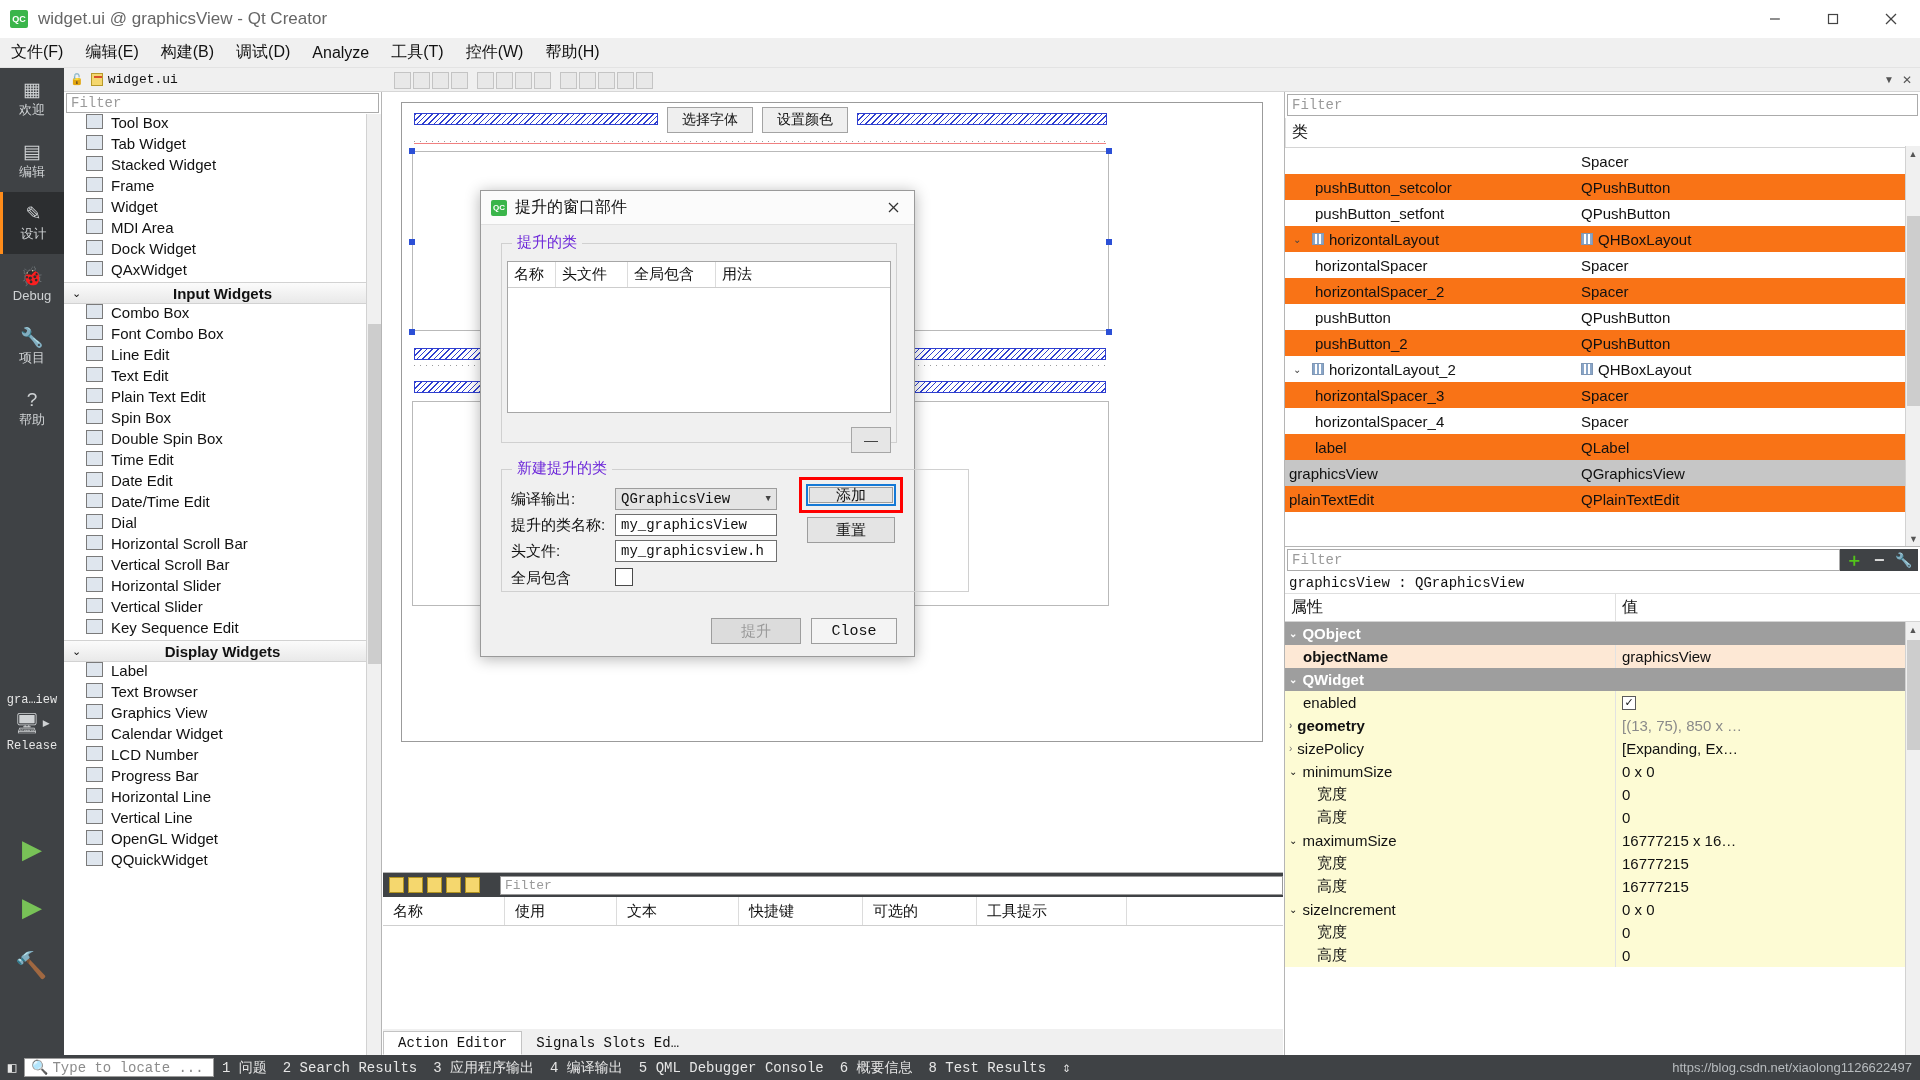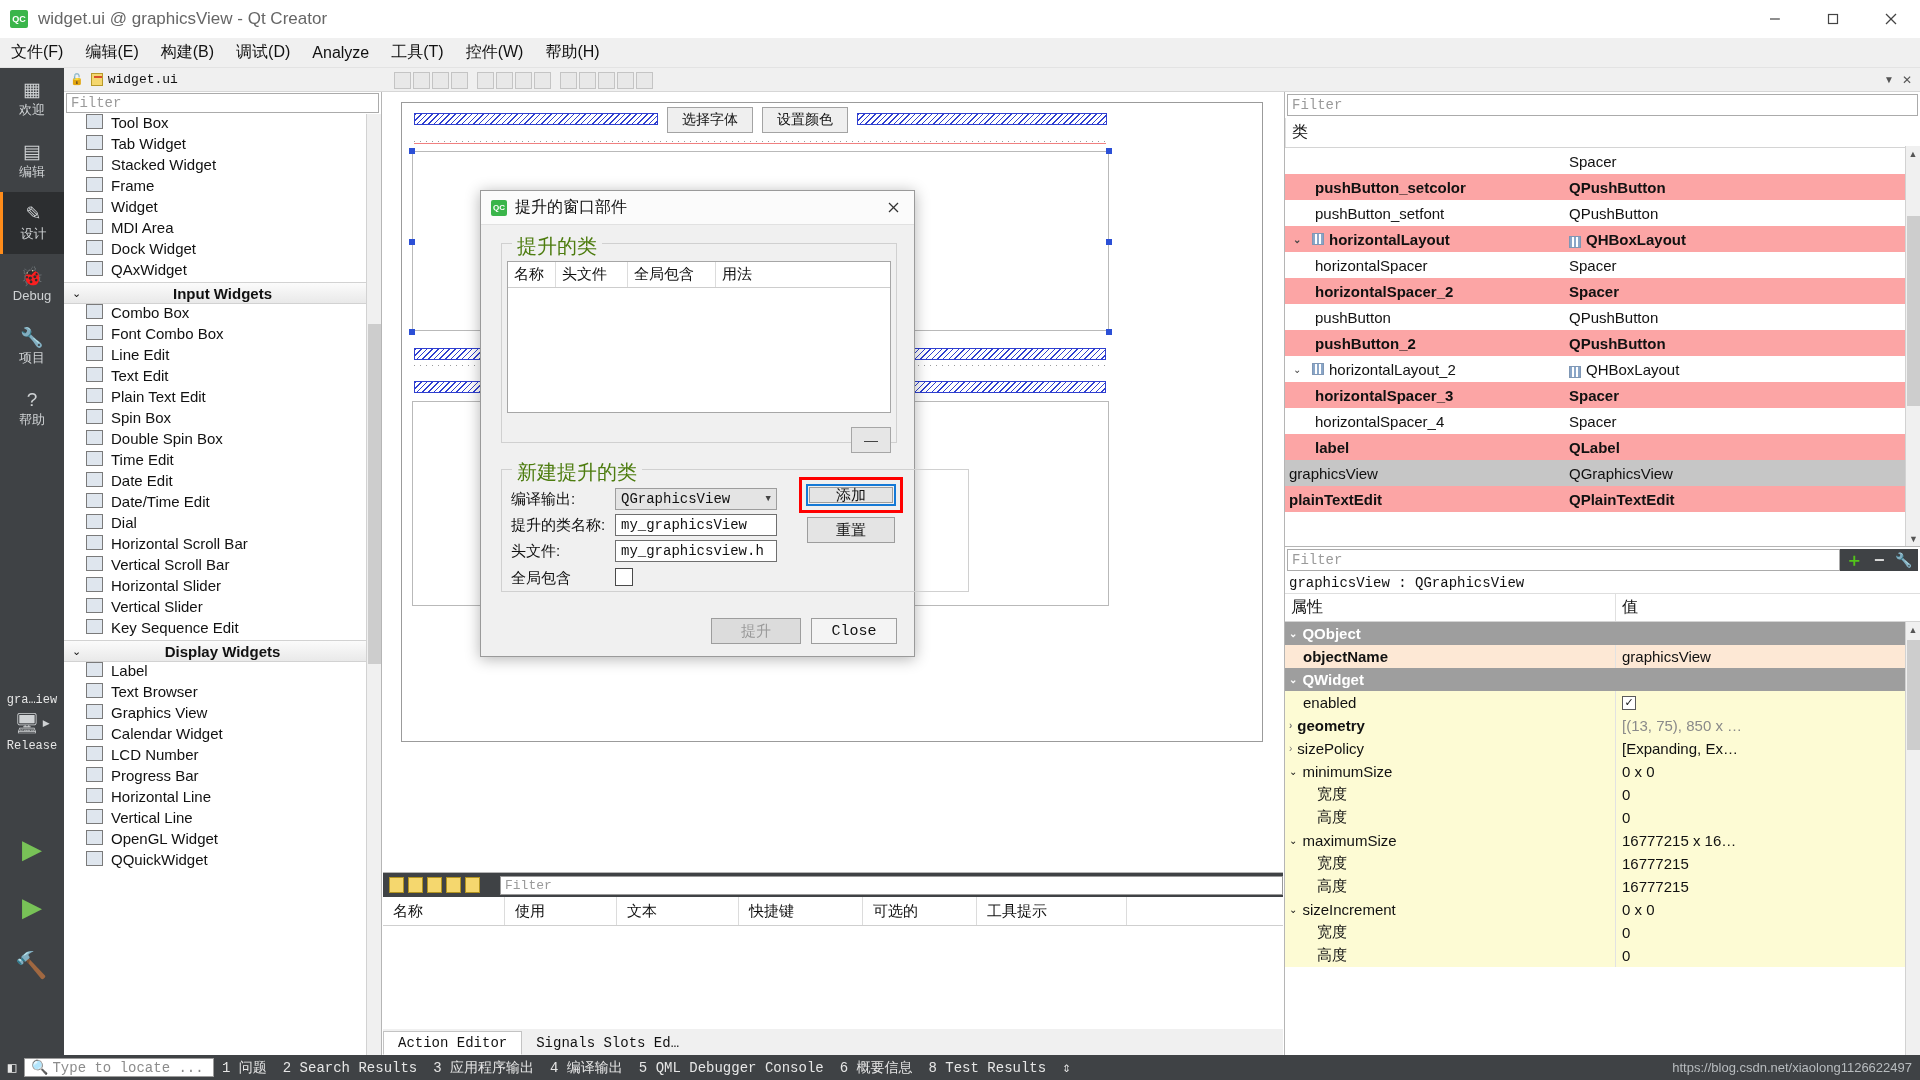--- a/index.html
+++ b/index.html
@@ -175,24 +175,24 @@
     background:#fff; border-left:1px solid #b5b5b5;
   }
   .panel-filter {
     height: 22px; border:1px solid #ababab; margin: 2px; background:#fff;
     font-family:"Liberation Mono", monospace; font-size:14px; color:#9a9a9a;
     display:flex; align-items:center; padding-left:4px;
   }
   .tree-head { height: 30px; display:flex; border-bottom:1px solid #d4d4d4; }
   .tree-th { font-size:16px; color:#111; display:flex; align-items:center; padding-left: 6px; }
   .tree-row { height: 26px; display:flex; align-items:center; font-size:15px; color:#111; }
-  .tree-row.alt { background:#fca5a5;font-weight:bold; }
+  .tree-row.alt { background:#f97316; }
   .tree-row.sel { background:#c6c6c6; }
   .tr-name { display:flex; align-items:center; }
-  .tr-class { position:absolute; left: 284px; display:flex; align-items:flex-end; gap:5px; }
+  .tr-class { position:absolute; left: 296px; display:flex; align-items:center; gap:5px; }
   .lay-ic { width:12px; height:12px;
     background: repeating-linear-gradient(to right,#8aa6c8 0 2px,#ffffff 2px 4px);
     border:1px solid #7f97b5; }
   .vscroll { position:absolute; right:0; top:24px; width:15px; bottom:0;
              background:#f0f0f0; border-left:1px solid #d2d2d2; }
   .vs-arrow { height: 15px; display:flex; align-items:center; justify-content:center;
               font-size:9px; color:#555; }
   .vs-thumb { position:absolute; left:1px; width:13px; background:#cdcdcd; }
 
   .proppanel {
@@ -247,21 +247,21 @@
   .dlg-title { height: 34px; display:flex; align-items:center; background:#fbfbfb;
                border-bottom:1px solid #e1e1e1; }
   .dlg-ic { width:16px; height:16px; background:#3ab54a; border-radius:2px; margin:0 8px 0 10px;
             color:#fff; font-size:8px; font-weight:bold; display:flex;
             align-items:center; justify-content:center; }
   .dlg-t { font-size: 16px; color:#111; }
   .dlg-x { margin-left:auto; width: 42px; height:34px; display:flex;
            align-items:center; justify-content:center; color:#333; font-size:17px; }
   .gbox { position:absolute; border:1px solid #d0d0d0; }
   .gbox-title { position:absolute; top:-11px; left:10px; background:#f0f0f0;
-                padding:0 5px; font-size:20px; color:#4d7c0f; }
+                padding:0 5px; font-size:15px; color:#6d28d9; }
   .tbl { position:absolute; background:#fff; border:1px solid #a6a6a6; }
   .tbl-head { height: 26px; display:flex; border-bottom:1px solid #cdcdcd; }
   .tbl-th { font-size:15px; color:#111; display:flex; align-items:center;
             padding-left:6px; border-right:1px solid #dcdcdc; }
   .minus-btn { position:absolute; width:40px; height:26px; background:#e6e6e6;
                border:1px solid #a6a6a6; display:flex; align-items:center;
                justify-content:center; color:#444; font-size:14px; }
   .frow { position:absolute; display:flex; align-items:center; }
   .flabel { font-size:15px; color:#111; }
   .combo { position:absolute; height:22px; background:#e4e4e4; border:1px solid #9d9d9d;

